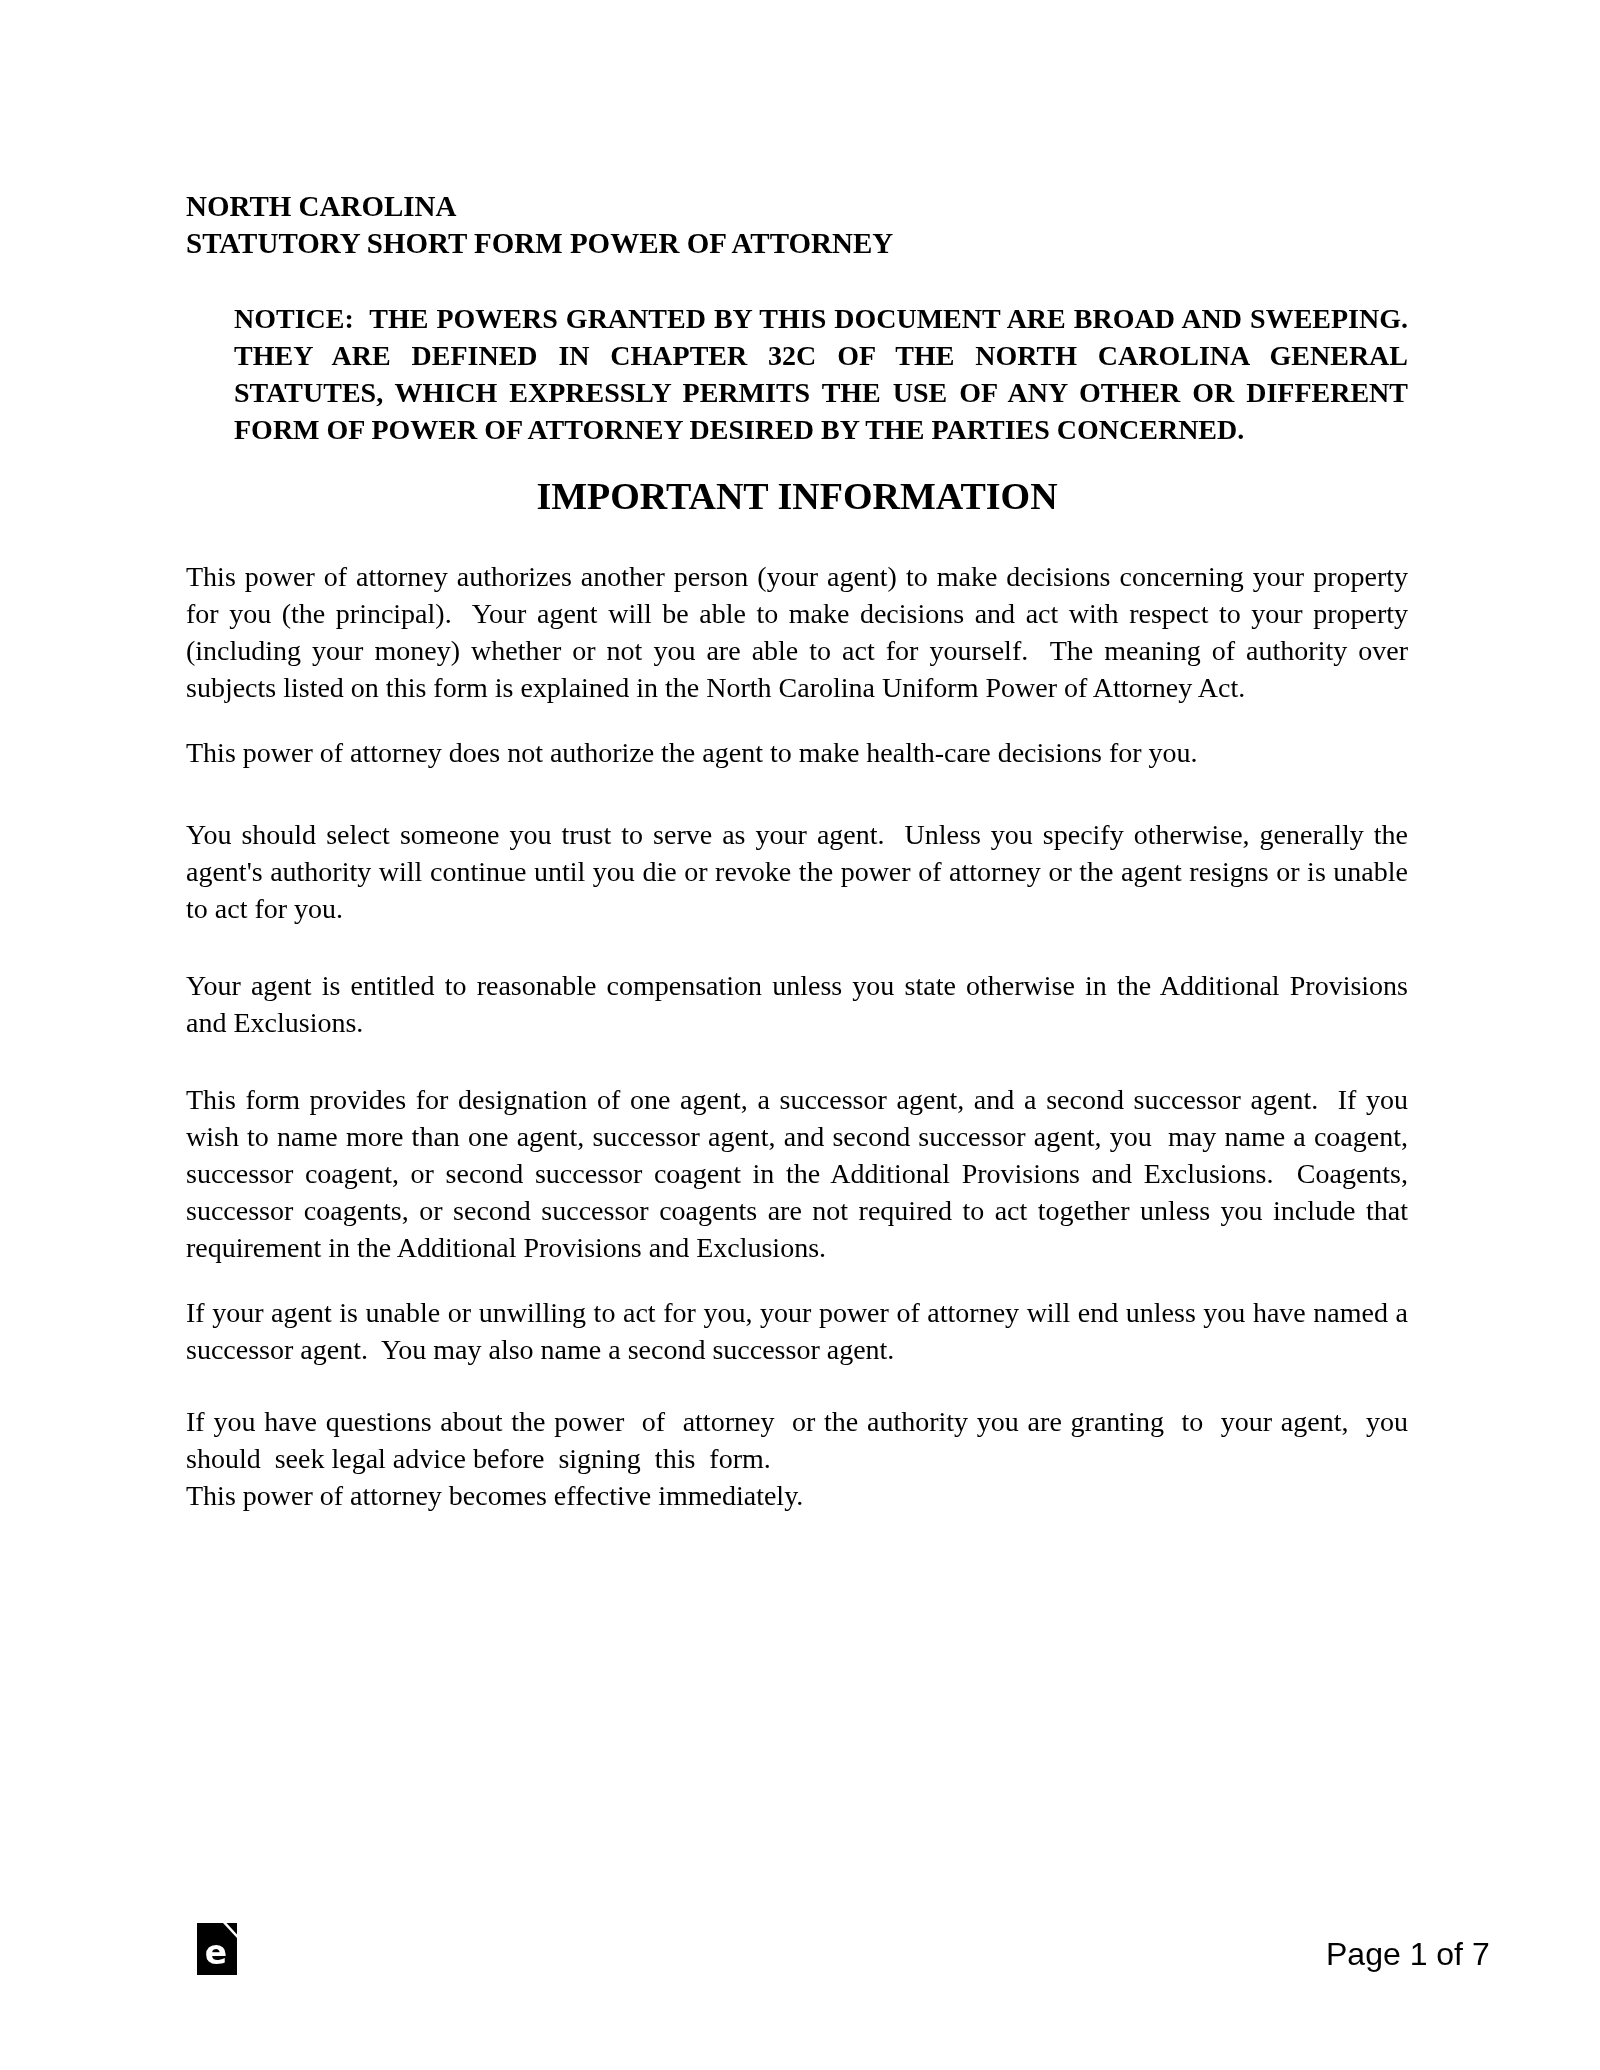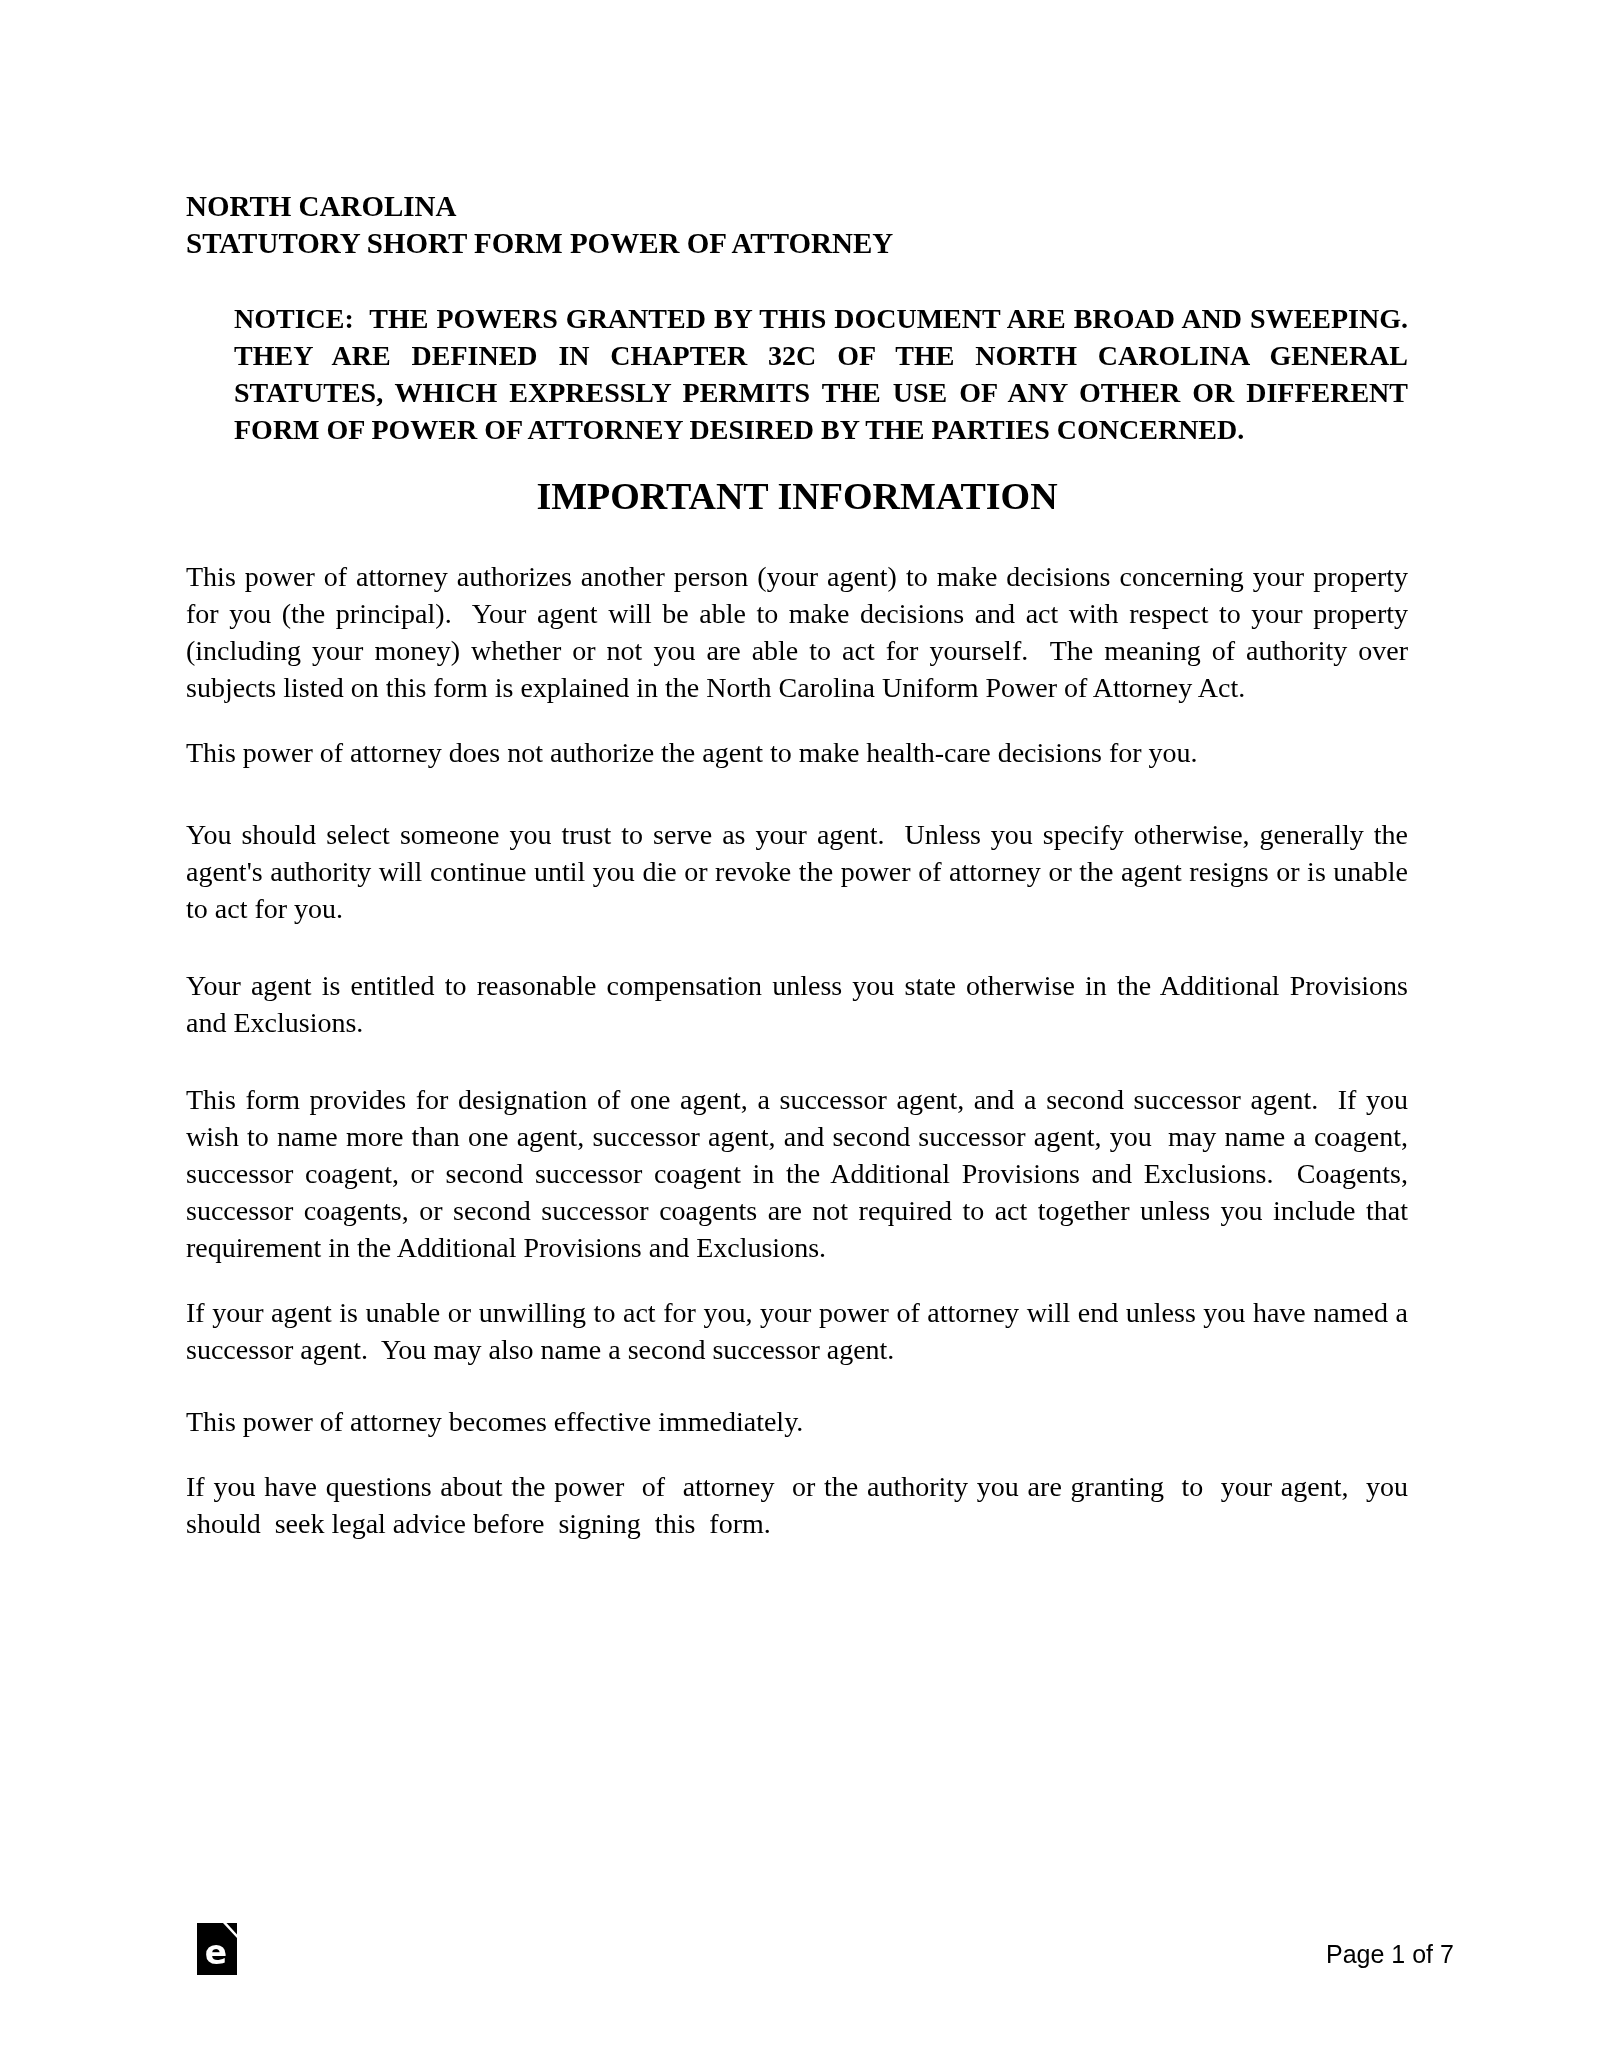--- a/index.html
+++ b/index.html
@@ -56,21 +56,21 @@
     width: 40px;
     height: 52px;
   }
   .footer-logo svg { display: block; width: 100%; height: 100%; }
 
   .page-number {
     position: absolute;
     left: 1326px;
     top: 1939px;
     font-family: "Liberation Sans", sans-serif;
-    font-size: 25px;
+    font-size: 32px;
     line-height: 30px;
     color: #000000;
     white-space: nowrap;
   }
 </style>
 </head>
 <body>
 
 <div class="page">
 
@@ -82,22 +82,22 @@
   <p class="para notice mb30">NOTICE:  THE POWERS GRANTED BY THIS DOCUMENT ARE BROAD AND SWEEPING.  THEY ARE DEFINED IN CHAPTER 32C OF THE NORTH CAROLINA GENERAL STATUTES, WHICH EXPRESSLY PERMITS THE USE OF ANY OTHER OR DIFFERENT FORM OF POWER OF ATTORNEY DESIRED BY THE PARTIES CONCERNED.</p>
 
   <h2 class="section-heading">IMPORTANT INFORMATION</h2>
 
   <p class="para mb28">This power of attorney authorizes another person (your agent) to make decisions concerning your property for you (the principal).  Your agent will be able to make decisions and act with respect to your property (including your money) whether or not you are able to act for yourself.  The meaning of authority over subjects listed on this form is explained in the North Carolina Uniform Power of Attorney Act.</p>
   <p class="para mb45">This power of attorney does not authorize the agent to make health-care decisions for you.</p>
   <p class="para mb40">You should select someone you trust to serve as your agent.  Unless you specify otherwise, generally the agent's authority will continue until you die or revoke the power of attorney or the agent resigns or is unable to act for you.</p>
   <p class="para mb40">Your agent is entitled to reasonable compensation unless you state otherwise in the Additional Provisions and Exclusions.</p>
   <p class="para mb28">This form provides for designation of one agent, a successor agent, and a second successor agent.  If you wish to name more than one agent, successor agent, and second successor agent, you  may name a coagent, successor coagent, or second successor coagent in the Additional Provisions and Exclusions.  Coagents, successor coagents, or second successor coagents are not required to act together unless you include that requirement in the Additional Provisions and Exclusions.</p>
   <p class="para mb35">If your agent is unable or unwilling to act for you, your power of attorney will end unless you have named a successor agent.  You may also name a second successor agent.</p>
+  <p class="para mb0">If you have questions about the power  of  attorney  or the authority you are granting  to  your agent,  you should  seek legal advice before  signing  this  form.</p>
   <p class="para mb28">This power of attorney becomes effective immediately.</p>
-  <p class="para mb0">If you have questions about the power  of  attorney  or the authority you are granting  to  your agent,  you should  seek legal advice before  signing  this  form.</p>
 
   <div class="footer-logo">
     <svg viewBox="0 0 40 52" xmlns="http://www.w3.org/2000/svg" aria-hidden="true">
       <path d="M0 0 H26 L40 15 V52 H0 Z" fill="#000000"></path>
       <path d="M29.5 0 H40 V11.5 Z" fill="#000000"></path>
       <text x="19" y="41" text-anchor="middle" font-family="DejaVu Sans, sans-serif" font-size="33" font-weight="bold" fill="#ffffff">e</text>
     </svg>
   </div>
 
   <div class="page-number">Page 1 of 7</div>

